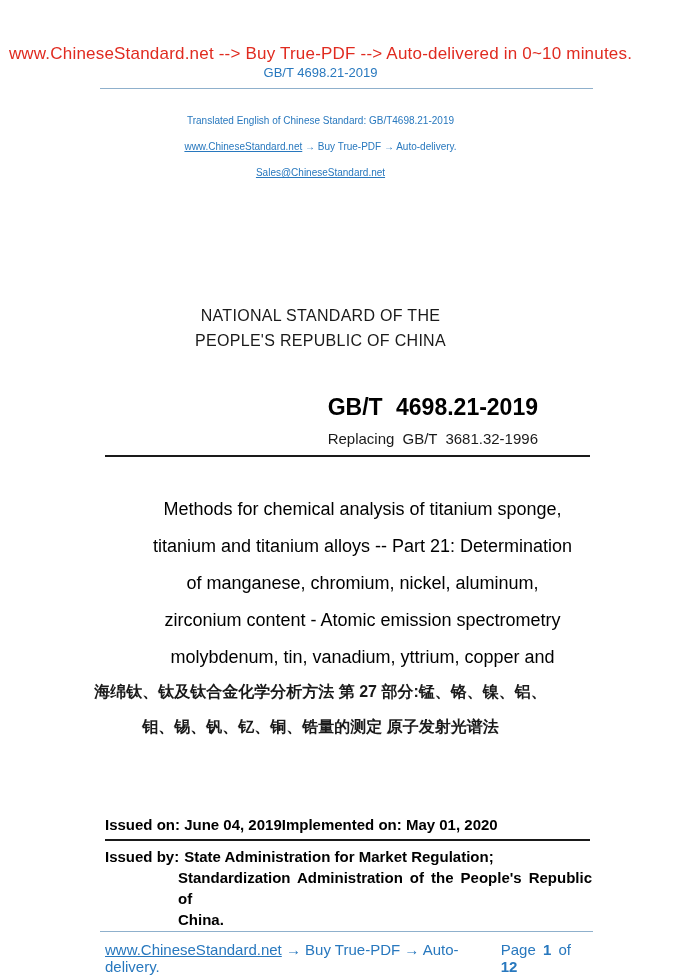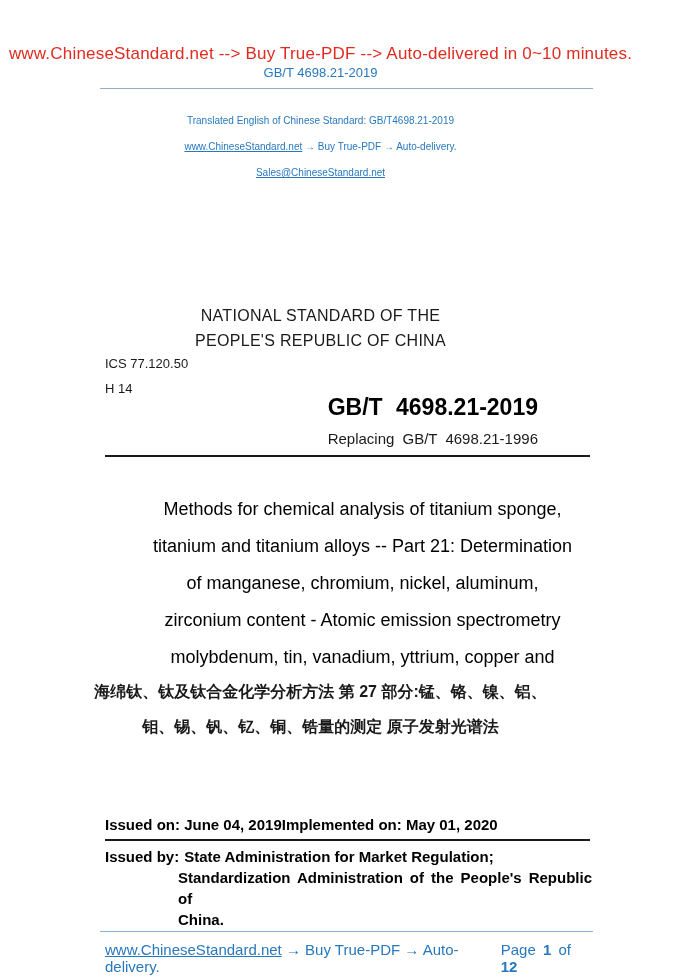--- a/index.html
+++ b/index.html
@@ -176,27 +176,23 @@
     <div><span class="link">www.ChineseStandard.net</span><span> → Buy True-PDF → Auto-delivery.</span></div>
     <div><span class="link">Sales@ChineseStandard.net</span></div>
   </div>
 
 
   <div class="abs center national">
     <div>NATIONAL STANDARD OF THE</div>
     <div>PEOPLE'S REPUBLIC OF CHINA</div>
   </div>
 
-  <div class="abs ics-block">
-    <div>ICS 77.120.50</div>
-    <div>H 14</div>
-  </div>
 
   <div class="abs std-code">GB/T 4698.21-2019</div>
-  <div class="abs replacing">Replacing GB/T 4698.21-1996</div>
+  <div class="abs replacing">Replacing GB/T 3681.32-1996</div>
   <div class="abs rule-black rule2"></div>
 
   <div class="abs center title-en">
     <div>Methods for chemical analysis of titanium sponge,</div>
     <div>titanium and titanium alloys -- Part 21: Determination</div>
     <div>of manganese, chromium, nickel, aluminum,</div>
     <div>zirconium content - Atomic emission spectrometry</div>
     <div>molybdenum, tin, vanadium, yttrium, copper and</div>
   </div>
 

